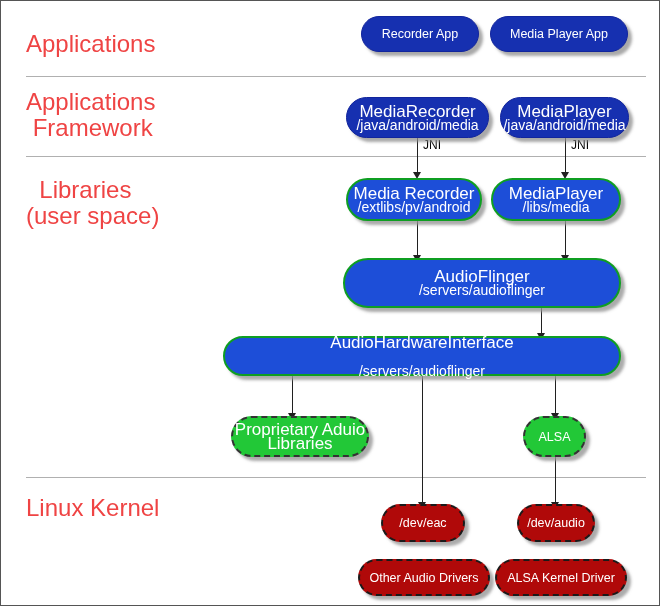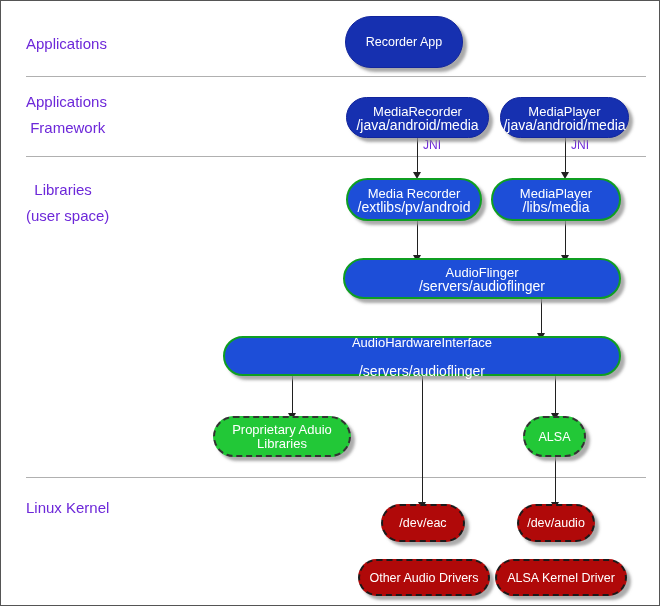--- a/index.html
+++ b/index.html
@@ -14,22 +14,22 @@
     background: #ffffff;
     border: 1px solid #555555;
     box-sizing: border-box;
     overflow: hidden;
     font-family: "Liberation Sans", sans-serif;
   }
 
   
   .band-label {
     position: absolute;
-    color: #6d28d9;
-    font-size: 15px;
+    color: #ef4444;
+    font-size: 24px;
     line-height: 26px;
     white-space: pre;
     letter-spacing: 0px;
   }
 
   
   .divider {
     position: absolute;
     left: 25px;
     width: 620px;
@@ -44,21 +44,21 @@
     display: flex;
     flex-direction: column;
     align-items: center;
     justify-content: center;
     color: #ffffff;
     text-align: center;
     border-radius: 999px;
     z-index: 5;
   }
   .node .t1 {
-    font-size: 13px;
+    font-size: 17px;
     line-height: 14px;
     white-space: nowrap;
   }
   .node .t2 {
     font-size: 14px;
     line-height: 12px;
     white-space: nowrap;
   }
   .node.one-line .t1 { font-size: 12.5px; }
 
@@ -94,21 +94,21 @@
     position: absolute;
     width: 0;
     height: 0;
     border-left: 4px solid transparent;
     border-right: 4px solid transparent;
     border-top: 7px solid #202020;
     z-index: 3;
   }
   .edge-label {
     position: absolute;
-    color: #6d28d9;
+    color: #000000;
     font-size: 12px;
     line-height: 13px;
     white-space: nowrap;
     z-index: 4;
   }
 </style>
 </head>
 <body>
 
 <div id="stage">
@@ -149,24 +149,27 @@
 
   <div class="vline" style="left:421px; top:372px; height:131px;"></div>
   <div class="arrowhead" style="left:417px; top:501px;"></div>
 
   <div class="vline" style="left:554px; top:372px; height:42px;"></div>
   <div class="arrowhead" style="left:550px; top:412px;"></div>
 
   <div class="vline" style="left:554px; top:456px; height:47px;"></div>
   <div class="arrowhead" style="left:550px; top:501px;"></div>
 
-  <div class="node blue one-line" style="left:344px; top:15px; width:118px; height:52px;">
+  <div class="node blue one-line" style="left:360px; top:15px; width:118px; height:36px;">
     <div class="t1">Recorder App</div>
   </div>
 
+  <div class="node blue one-line" style="left:489px; top:15px; width:138px; height:36px;">
+    <div class="t1">Media Player App</div>
+  </div>
 
   <div class="node blue" style="left:345px; top:96px; width:143px; height:41px;">
     <div class="t1">MediaRecorder</div>
     <div class="t2">/java/android/media</div>
   </div>
 
   <div class="node blue" style="left:499px; top:96px; width:129px; height:41px;">
     <div class="t1">MediaPlayer</div>
     <div class="t2">/java/android/media</div>
   </div>
@@ -174,31 +177,31 @@
   <div class="node green" style="left:345px; top:177px; width:136px; height:43px;">
     <div class="t1">Media Recorder</div>
     <div class="t2">/extlibs/pv/android</div>
   </div>
 
   <div class="node green" style="left:490px; top:177px; width:130px; height:43px;">
     <div class="t1">MediaPlayer</div>
     <div class="t2">/libs/media</div>
   </div>
 
-  <div class="node green" style="left:342px; top:257px; width:278px; height:41px;">
+  <div class="node green" style="left:342px; top:257px; width:278px; height:50px;">
     <div class="t1">AudioFlinger</div>
     <div class="t2">/servers/audioflinger</div>
   </div>
 
   <div class="node green" style="left:222px; top:335px; width:398px; height:40px;gap:15px;">
     <div class="t1">AudioHardwareInterface</div>
     <div class="t2">/servers/audioflinger</div>
   </div>
 
-  <div class="node green-dashed" style="left:212px; top:415px; width:138px; height:41px;">
+  <div class="node green-dashed" style="left:230px; top:415px; width:138px; height:41px;">
     <div class="t1">Proprietary Aduio</div>
     <div class="t1">Libraries</div>
   </div>
 
   <div class="node green-dashed one-line" style="left:522px; top:415px; width:63px; height:41px;">
     <div class="t1">ALSA</div>
   </div>
 
   <div class="node red-dashed one-line" style="left:380px; top:503px; width:84px; height:38px;">
     <div class="t1">/dev/eac</div>

